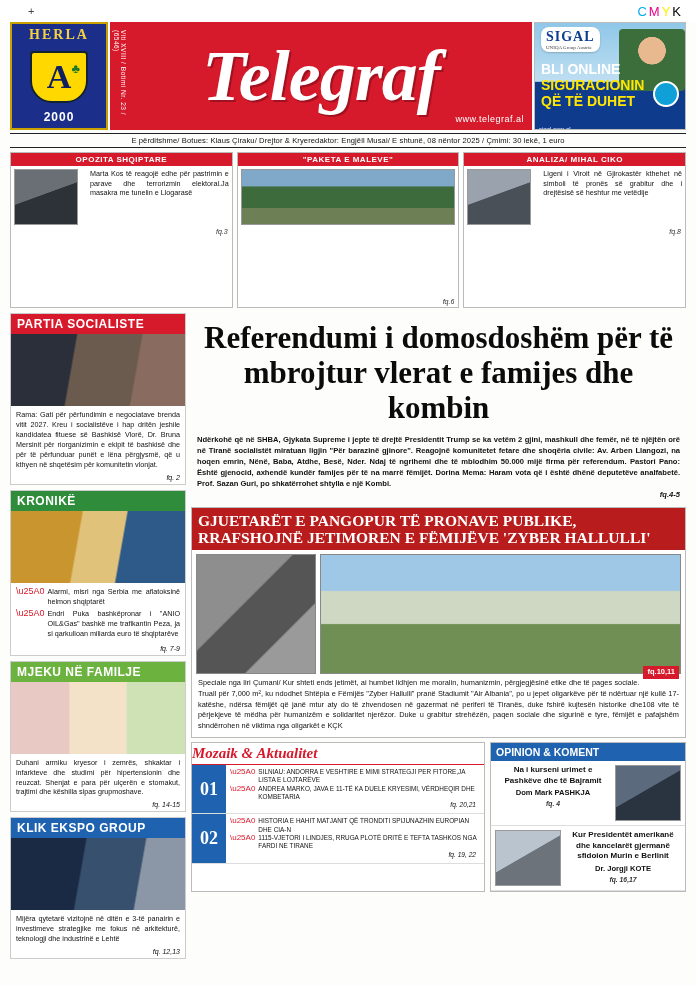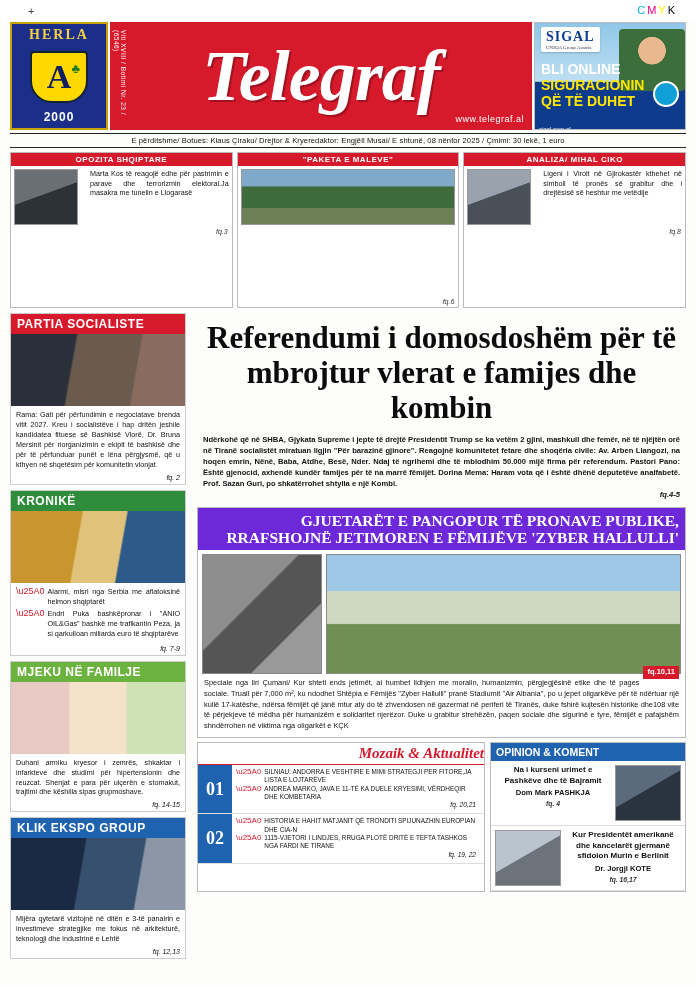--- a/index.html
+++ b/index.html
@@ -19,22 +19,22 @@
     padding: 0;
   }
   
   .topbar {
     height: 22px; width: 100%;
     background: #ffffff;
     position: relative;
     border-bottom: 0px solid #ddd;
   }
   .topbar .cmyk {
-    position: absolute; right: 20px; top: 4px;
-    font-size: 11px; letter-spacing: 1px;
+    position: absolute; right: 14px; top: 4px;
+    font-size: 13px; letter-spacing: 1px;
   }
   .topbar .cmyk span { margin-left:1px; }
   .c-c { color:#00aeef; } .c-m { color:#ec008c; } .c-y { color:#fff200; } .c-k { color:#000; }
   .topbar .plus {
     position:absolute; left: 28px; top: 5px;
     font-size: 11px; color:#444;
   }
   
   .masthead {
     display:flex; align-items:stretch;
@@ -96,21 +96,21 @@
     letter-spacing:0.5px;
   }
   .ad-box {
     width: 152px; margin-left:2px;
     background: linear-gradient(180deg,#8fc7e8 0%, #bfdff2 55%, #0f3b8c 56%, #0f3b8c 100%);
     position:relative; overflow:hidden;
     border:1px solid #bbb;
   }
   .ad-box .sigal {
     position:absolute; top:4px; left:6px;
-    background:#fff; border-radius:2px; padding:2px 5px;
+    background:#fff; border-radius:8px; padding:2px 5px;
     font-family:"Liberation Serif", serif; font-weight:bold; color:#0b3d91; font-size:14px;
     letter-spacing:1px;
     box-shadow:0 1px 2px rgba(0,0,0,.2);
   }
   .ad-box .sigal small { display:block; font-size:5px; font-weight:normal; color:#444; letter-spacing:0; }
   .ad-box .adtext {
     position:absolute; left:6px; bottom:20px; color:#fff; font-weight:bold;
     font-size:14px; line-height:1.15;
   }
   .ad-box .adtext .hl { color:#ffe600; }
@@ -162,21 +162,21 @@
     font-size:7.2px; line-height:1.35; text-align:justify; color:#111;
   }
   .promo .pfoot {
     text-align:right; font-size:7px; font-style:italic; color:#333;
     padding:0 4px 2px 0;
   }
   .promo.p2 .pbody { }
   .promo.p2 .ptext { text-align:center; font-weight:bold; }
   
   .main {
-    display:flex; gap:11px; margin: 5px 10px 0 10px;
+    display:flex; gap:5px; margin: 5px 10px 0 10px;
   }
   .col-left { width: 176px; }
   .col-right { flex:1; }
   
   .secbar {
     background:#d6192b; color:#fff; font-weight:bold; font-size:12px;
     padding:3px 6px; letter-spacing:0.5px;
   }
   .secbar.green { background:#2f8c3b; }
   .secbar.lgreen { background:#6cb23f; }
@@ -198,37 +198,37 @@
     font-weight:bold; font-size: 31px; line-height:1.12;
     text-align:center; padding: 8px 4px 6px 4px; color:#0b0b0b;
   }
   .lede {
     font-size:7.6px; line-height:1.45; text-align:justify; padding: 2px 6px 3px 6px;
     font-weight:bold; color:#111;
   }
   .lede .fq { display:block; text-align:right; font-style:italic; font-weight:bold; }
   .storybox { border:1px solid #bbb; margin-top:4px; background:#fff; }
   .story-head {
-    background:#6d28d9; color:#fff; font-family:"Liberation Serif", serif;
-    font-weight:bold; font-size:15.5px; line-height:1.12; text-align:right;
+    background:#b91c1c; color:#fff; font-family:"Liberation Serif", serif;
+    font-weight:bold; font-size:15.5px; line-height:1.12; text-align:left;
     padding:4px 6px;
   }
   .story-media { display:flex; gap:4px; padding:4px; }
   .story-media .m1 { width:120px; height:120px; background: linear-gradient(135deg,#8e8e8e 0 40%, #555 41% 70%, #9a9a9a 71% 100%); border:1px solid #888;}
   .story-media .m2 { flex:1; height:120px; background: linear-gradient(180deg,#9fc7e6 0 30%, #cfd8c2 31% 58%, #6f8f55 59% 100%); border:1px solid #888;}
   .story-text { font-size:7.4px; line-height:1.45; text-align:justify; padding:0 6px 5px 6px; position:relative;}
   .fq-badge {
     display:inline-block; background:#d6192b; color:#fff; font-size:7.5px; font-weight:bold;
     padding:1px 4px; float:right; margin: -12px 0 0 4px;
   }
   .bottom-row { display:flex; gap:5px; margin-top:4px; }
   .mozaik { flex:1; border:1px solid #bbb; background:#fff; }
   .mozaik .mhead {
     color:#d6192b; font-family:"Liberation Serif", serif; font-weight:bold; font-style:italic;
-    font-size:15px; text-align:right; padding:2px 0; border-bottom:1px solid #d6192b;
+    font-size:15px; text-align:left; padding:2px 0; border-bottom:1px solid #d6192b;
   }
   .mrow { display:flex; align-items:stretch; border-bottom:1px solid #ddd; }
   .mrow .num {
     width:34px; background:#1e62b0; color:#fff; font-weight:bold; font-size:18px;
     display:flex; align-items:center; justify-content:center;
     font-family:"Liberation Serif", serif;
   }
   .mrow .mbody { flex:1; padding:3px 4px; }
   .mline { display:flex; gap:3px; font-size:6.4px; line-height:1.3; }
   .mline .dot { color:#d6192b; font-size:8px; line-height:1; }

